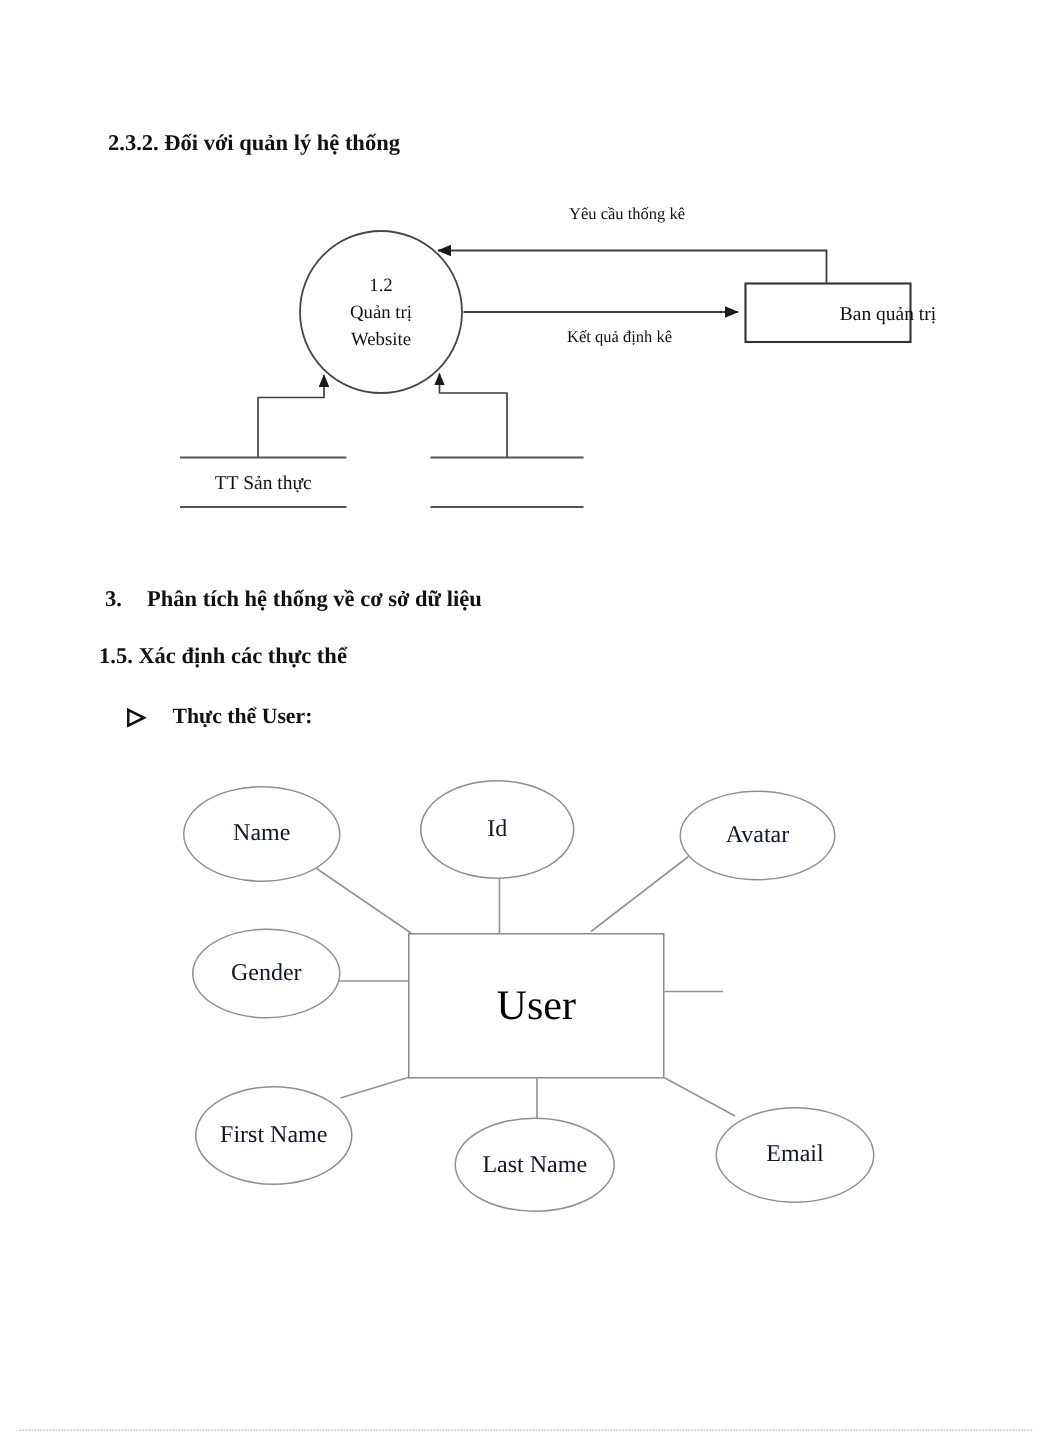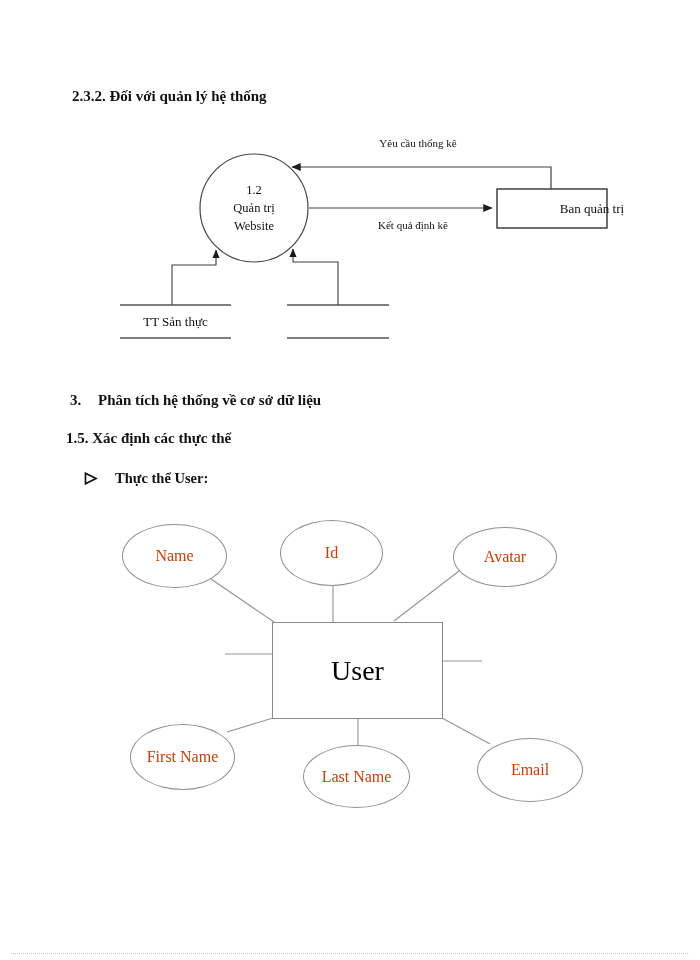--- a/index.html
+++ b/index.html
@@ -30,21 +30,21 @@
   .flow-res { left:343px; top:219px; width:140px; text-align:center; font-size:11px; }
   .ds-label { height:30px; display:flex; align-items:center; justify-content:center; font-size:13px; }
   .ds1 { left:120px; top:307px; width:111px; }
   .ds2 { left:287px; top:307px; width:103px; }
 
   
   .attr {
     position:absolute; z-index:2; background:#fff;
     border:1px solid #8f8f8f; border-radius:50%;
     display:flex; align-items:center; justify-content:center;
-    font-size:16px; color:#c2410c;
+    font-size:16px; color:#0f172a;
   }
   .a0 { left:122px; top:524px; width:105px; height:64px; }
   .a1 { left:280px; top:520px; width:103px; height:66px; }
   .a2 { left:453px; top:527px; width:104px; height:60px; }
   .a3 { left:128px; top:619px; width:99px;  height:60px; }
   .a4 { left:479px; top:640px; width:104px; height:60px; }
   .a5 { left:130px; top:724px; width:105px; height:66px; }
   .a6 { left:303px; top:745px; width:107px; height:63px; }
   .a7 { left:477px; top:738px; width:106px; height:64px; }
   .entity-box {
@@ -120,18 +120,19 @@
     </svg>
     <span class="btext">Thực thể User:</span>
   </div>
 
   <div class="entity-box">
     <span>User</span>
   </div>
   <div class="attr a0">Name</div>
   <div class="attr a1">Id</div>
   <div class="attr a2">Avatar</div>
+  <div class="attr a3">Gender</div>
   <div class="attr a5">First Name</div>
   <div class="attr a6">Last Name</div>
   <div class="attr a7">Email</div>
 
   <div class="dotted-footer"></div>
 </div>
 
 </body></html>

